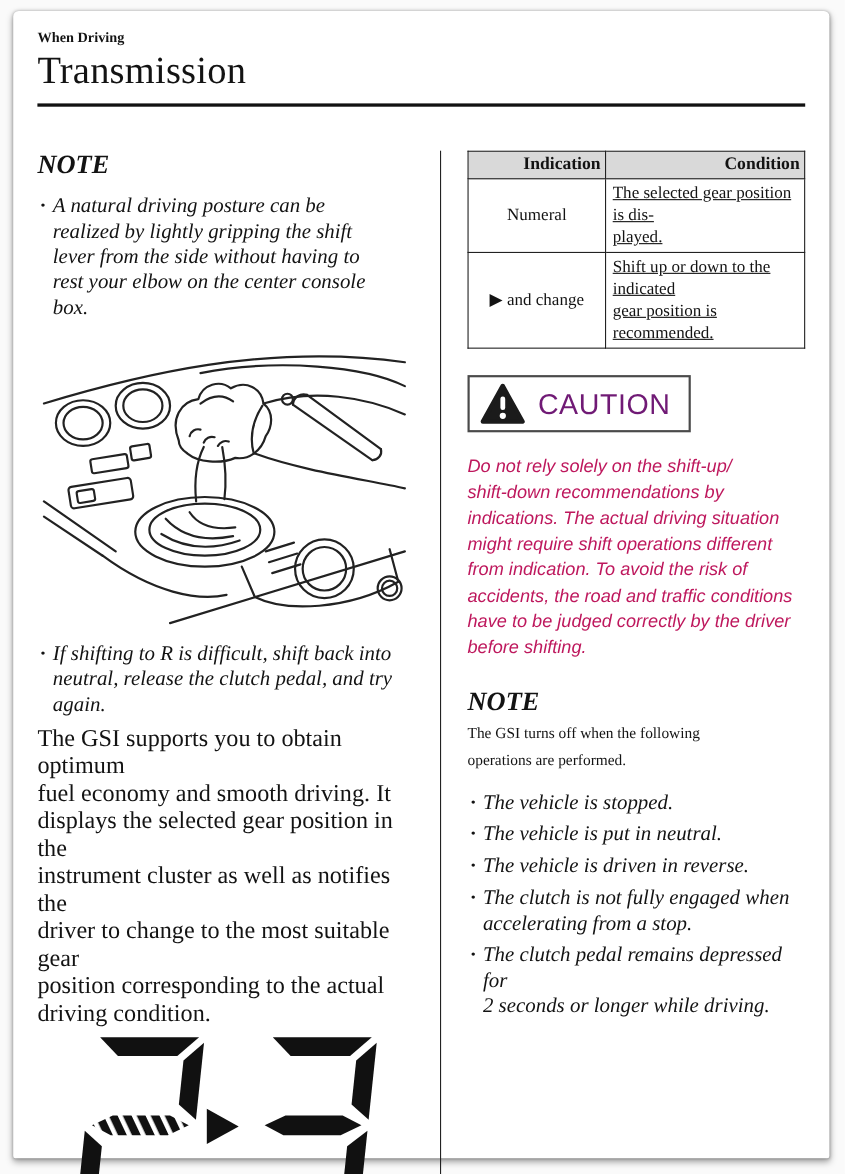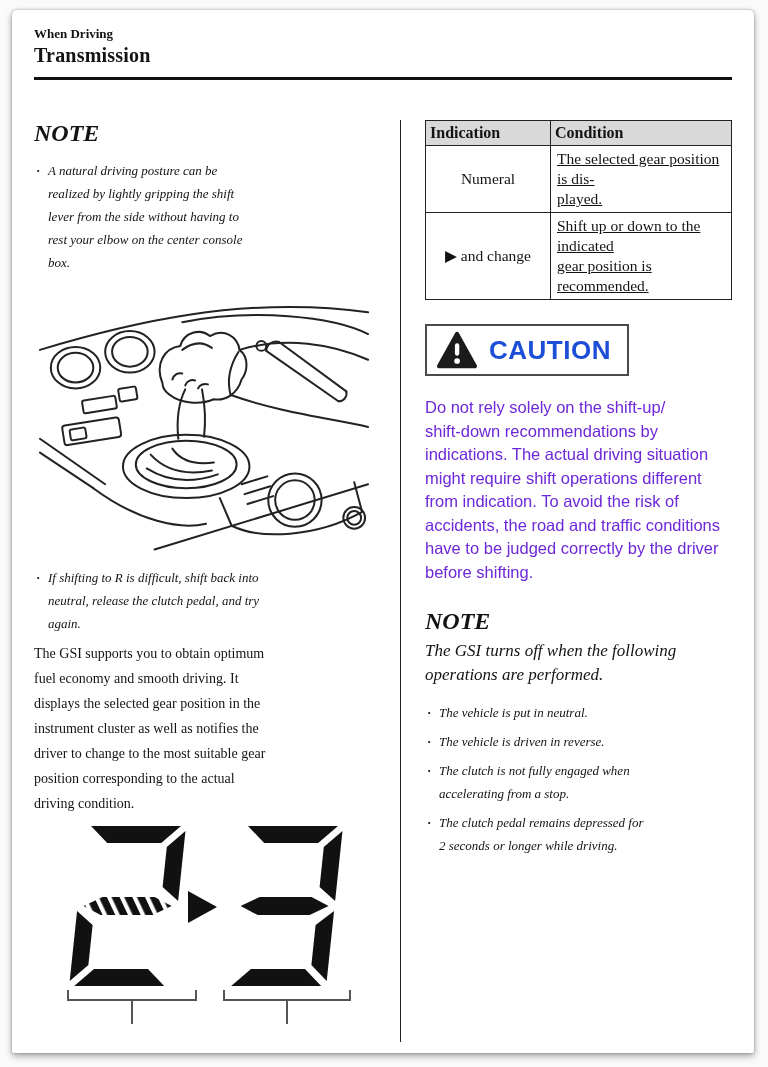--- a/index.html
+++ b/index.html
@@ -5,62 +5,62 @@
   html,body{margin:0;padding:0;background:#fafafa;width:768px;height:1067px;overflow:hidden;}
   .page{
     position:absolute; left:12px; top:10px; right:14px; bottom:14px;
     background:#fff; border-radius:5px 5px 2px 2px;
     box-shadow:0 0 3px rgba(0,0,0,.28), 0 3px 7px rgba(0,0,0,.35);
     padding:12px 22px 0 22px; box-sizing:border-box;
     font-family:"Liberation Serif", serif; color:#131313;
   }
   
   .kicker{font-size:13px;font-weight:bold;margin:4px 0 2px 0;}
-  .title{font-size:20px;font-weight:bold;letter-spacing:.2px;margin:0 0 10px 0;}
+  .title{font-size:35px;font-weight:normal;letter-spacing:.2px;margin:0 0 10px 0;}
   .hrule{border:none;border-top:3px solid #111;margin:0;}
   
   .cols{display:flex;align-items:stretch;margin-top:40px;min-height:922px;}
   .col-left{width:340px;flex:0 0 340px;}
   .divider{width:0;border-left:1.5px solid #222;margin-left:26px;margin-right:24px;}
   .col-right{flex:1;min-width:0;}
   
   .note-heading{font-size:24px;font-weight:bold;font-style:italic;margin:0 0 12px 0;}
   ul.bullets{list-style:none;margin:0;padding:0;}
   ul.bullets li{
     position:relative;padding-left:14px;margin:0 0 6px 0;
-    font-style:italic;font-size:13px;line-height:23px;white-space:pre-line;
+    font-style:italic;font-size:19px;line-height:23px;white-space:pre-line;
   }
   ul.bullets li::before{content:"·";position:absolute;left:2px;top:0;font-weight:bold;font-style:normal;}
   
   .illus{margin:14px 0 12px 0;}
   .illus svg{display:block;margin:0 auto;}
   
   .sec-heading{font-size:20px;font-weight:bold;margin:16px 0 14px 0;letter-spacing:.2px;}
   .sec-heading .tri{font-size:17px;margin-right:7px;}
-  .body-par{font-size:14px;line-height:25px;margin:0;white-space:pre-line;}
+  .body-par{font-size:22px;line-height:25px;margin:0;white-space:pre-line;}
   .gsi-fig{width:332px;margin:4px auto 0 auto;}
   .gsi-fig svg{display:block;}
   
   table.ind{border-collapse:collapse;width:100%;font-size:15.5px;}
   table.ind th,table.ind td{border:1.5px solid #222;}
-  table.ind th{background:#d9d9d9;font-weight:bold;font-size:16px;padding:3px 4px;text-align:left;margin-top:48px;}
+  table.ind th{background:#d9d9d9;font-weight:bold;font-size:16px;padding:3px 4px;text-align:right;margin-top:48px;}
   table.ind td{padding:3px 6px;line-height:20px;}
   table.ind td.c1{width:112px;text-align:center;vertical-align:middle;}
   table.ind td.c2{white-space:pre-line;text-decoration:underline;}
   
   .caution-box{
     display:inline-flex;align-items:center;gap:11px;
     border:2px solid #4a4a4a;padding:5px 16px 5px 9px;margin-top:24px;background:#fff;
   }
-  .caution-label{font-family:"Liberation Sans", sans-serif;font-weight:bold;font-size:26px;letter-spacing:.5px;color:#1d4ed8;}
+  .caution-label{font-family:"Liberation Sans", sans-serif;font-weight:normal;font-size:26px;letter-spacing:.5px;color:#701a75;}
   .caution-text{
-    font-family:"Liberation Sans", sans-serif;
-    font-size:16.5px;line-height:23.5px;margin-top:20px;white-space:pre-line;color:#6d28d9;
-  }
-  .note2-intro{font-style:italic;font-size:17px;line-height:24px;margin:0 0 14px 0;white-space:pre-line;}
+    font-family:"Liberation Sans", sans-serif;font-style:italic;
+    font-size:16.5px;line-height:23.5px;margin-top:20px;white-space:pre-line;color:#be185d;
+  }
+  .note2-intro{font-size:14px;line-height:24px;margin:0 0 14px 0;white-space:pre-line;}
   .col-right .note-heading{margin-top:24px;margin-bottom:4px;}
   line,path,ellipse,circle,polyline{vector-effect:non-scaling-stroke;}
 </style>
 </head>
 <body>
 
 <div class="page">
 
   <div class="kicker">When Driving</div>
   <h1 class="title">Transmission</h1>
@@ -225,20 +225,21 @@
 from indication. To avoid the risk of
 accidents, the road and traffic conditions
 have to be judged correctly by the driver
 before shifting.</p>
 
       <div class="note-heading">NOTE</div>
       <p class="note2-intro">The GSI turns off when the following
 operations are performed.</p>
 
       <ul class="bullets">
+        <li>The vehicle is stopped.</li>
         <li>The vehicle is put in neutral.</li>
         <li>The vehicle is driven in reverse.</li>
         <li>The clutch is not fully engaged when
 accelerating from a stop.</li>
         <li>The clutch pedal remains depressed for
 2 seconds or longer while driving.</li>
       </ul>
 
     </div>
   </div>

